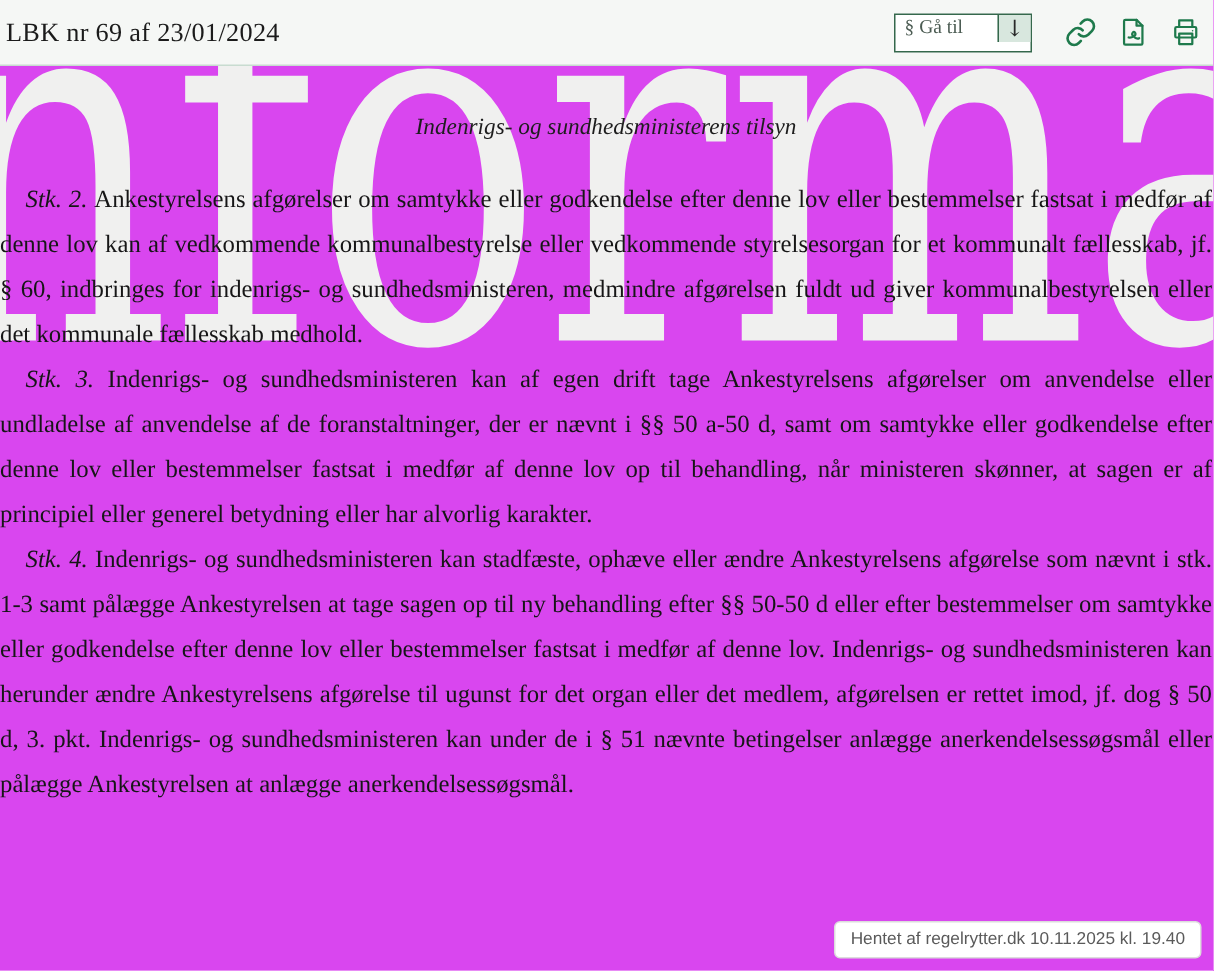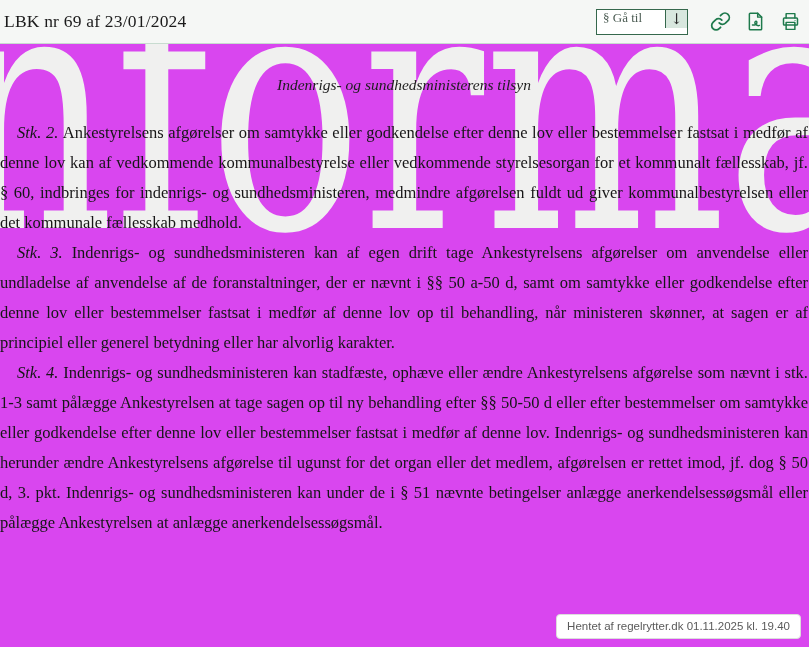--- a/index.html
+++ b/index.html
@@ -174,15 +174,15 @@
 
   <main class="doc-main">
     <h2 class="section-heading">Indenrigs- og sundhedsministerens tilsyn</h2>
     <div>
         <p class="law-paragraph"><span class="marker-italic">Stk. 2. </span>Ankestyrelsens afgørelser om samtykke eller godkendelse efter denne lov eller bestemmelser fastsat i medfør af denne lov kan af vedkommende kommunalbestyrelse eller vedkommende styrelsesorgan for et kommunalt fællesskab, jf. § 60, indbringes for indenrigs- og sundhedsministeren, medmindre afgørelsen fuldt ud giver kommunalbestyrelsen eller det kommunale fællesskab medhold.</p>
         <p class="law-paragraph"><span class="marker-italic">Stk. 3. </span>Indenrigs- og sundhedsministeren kan af egen drift tage Ankestyrelsens afgørelser om anvendelse eller undladelse af anvendelse af de foranstaltninger, der er nævnt i §§ 50 a-50 d, samt om samtykke eller godkendelse efter denne lov eller bestemmelser fastsat i medfør af denne lov op til behandling, når ministeren skønner, at sagen er af principiel eller generel betydning eller har alvorlig karakter.</p>
         <p class="law-paragraph"><span class="marker-italic">Stk. 4. </span>Indenrigs- og sundhedsministeren kan stadfæste, ophæve eller ændre Ankestyrelsens afgørelse som nævnt i stk. 1-3 samt pålægge Ankestyrelsen at tage sagen op til ny behandling efter §§ 50-50 d eller efter bestemmelser om samtykke eller godkendelse efter denne lov eller bestemmelser fastsat i medfør af denne lov. Indenrigs- og sundhedsministeren kan herunder ændre Ankestyrelsens afgørelse til ugunst for det organ eller det medlem, afgørelsen er rettet imod, jf. dog § 50 d, 3. pkt. Indenrigs- og sundhedsministeren kan under de i § 51 nævnte betingelser anlægge anerkendelsessøgsmål eller pålægge Ankestyrelsen at anlægge anerkendelsessøgsmål.</p>
       </div>
   </main>
 
-  <div class="fetch-badge">Hentet af regelrytter.dk 01.11.2025 kl. 19.40</div>
+  <div class="fetch-badge">Hentet af regelrytter.dk 10.11.2025 kl. 19.40</div>
 
 </div>
 
 </body></html>

